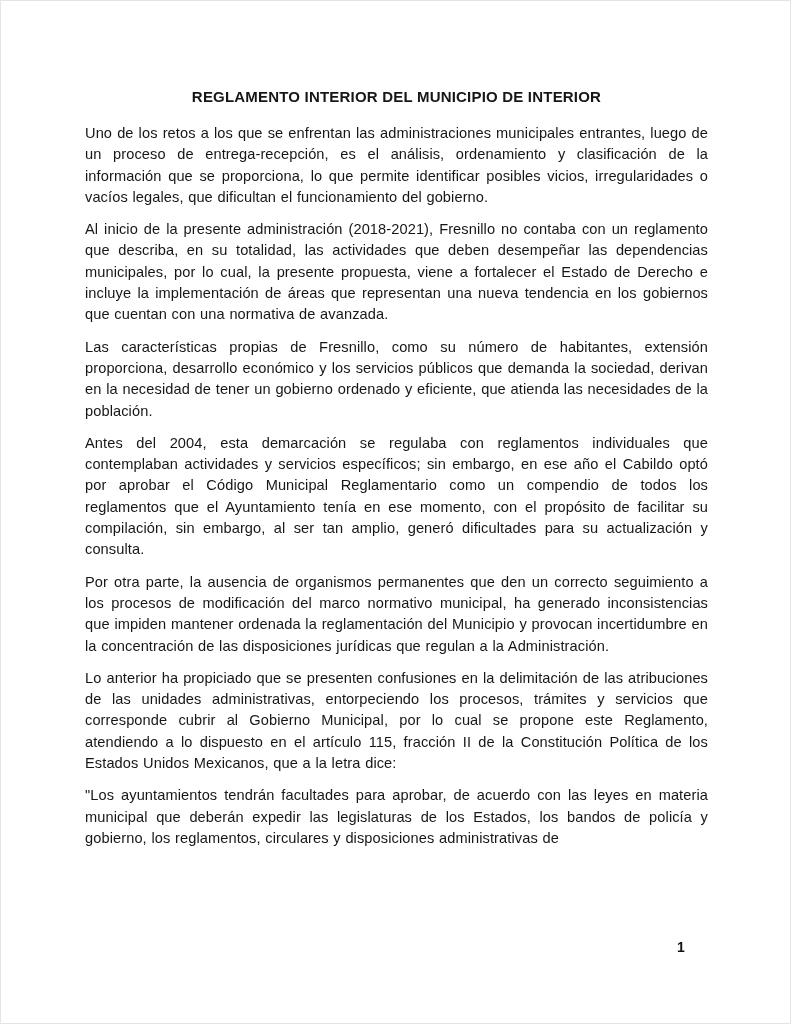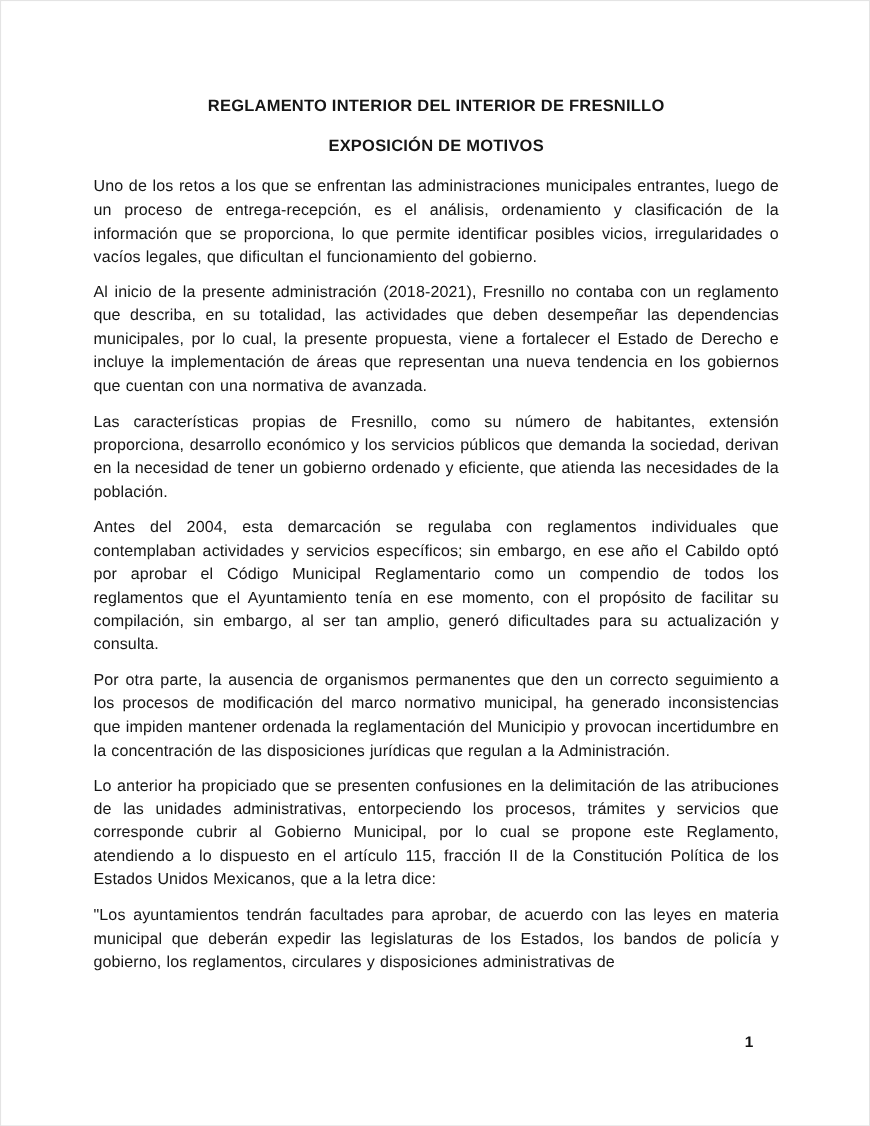--- a/index.html
+++ b/index.html
@@ -60,22 +60,21 @@
     font-size: 14px;
     font-weight: bold;
     color: #111111;
   }
 </style>
 </head>
 <body>
 
 <div class="sheet">
   <div class="content">
-    <h1 class="doc-title">REGLAMENTO INTERIOR DEL INTERIOR DE FRESNILLO</h1>
-    <h2 class="doc-subtitle">EXPOSICIÓN DE MOTIVOS</h2>
+    <h1 class="doc-title">REGLAMENTO INTERIOR DEL MUNICIPIO DE INTERIOR</h1>
     <p class="doc-paragraph">Uno de los retos a los que se enfrentan las administraciones municipales entrantes, luego de un proceso de entrega-recepción, es el análisis, ordenamiento y clasificación de la información que se proporciona, lo que permite identificar posibles vicios, irregularidades o vacíos legales, que dificultan el funcionamiento del gobierno.</p>
     <p class="doc-paragraph">Al inicio de la presente administración (2018-2021), Fresnillo no contaba con un reglamento que describa, en su totalidad, las actividades que deben desempeñar las dependencias municipales, por lo cual, la presente propuesta, viene a fortalecer el Estado de Derecho e incluye la implementación de áreas que representan una nueva tendencia en los gobiernos que cuentan con una normativa de avanzada.</p>
     <p class="doc-paragraph">Las características propias de Fresnillo, como su número de habitantes, extensión proporciona, desarrollo económico y los servicios públicos que demanda la sociedad, derivan en la necesidad de tener un gobierno ordenado y eficiente, que atienda  las necesidades de la población.</p>
     <p class="doc-paragraph">Antes del 2004, esta demarcación se regulaba con reglamentos individuales que contemplaban actividades y servicios específicos; sin embargo, en ese año el Cabildo optó por aprobar el Código Municipal Reglamentario como un compendio de todos los reglamentos que el Ayuntamiento tenía en ese momento, con el propósito de facilitar su compilación, sin embargo, al ser tan amplio, generó dificultades para su actualización y consulta.</p>
     <p class="doc-paragraph">Por otra parte, la ausencia de organismos permanentes que den un correcto seguimiento a los procesos de modificación del marco normativo municipal, ha generado inconsistencias que impiden mantener ordenada la reglamentación del Municipio y provocan incertidumbre en la concentración de las disposiciones jurídicas que regulan a la Administración.</p>
     <p class="doc-paragraph">Lo anterior ha propiciado que se presenten confusiones en la delimitación de las atribuciones de las unidades administrativas, entorpeciendo los procesos, trámites y servicios que corresponde cubrir al Gobierno Municipal, por lo cual se propone este Reglamento, atendiendo a lo dispuesto en el artículo 115, fracción II de la Constitución Política de los Estados Unidos Mexicanos, que a la letra dice:</p>
     <p class="doc-paragraph">"Los ayuntamientos tendrán facultades para aprobar, de acuerdo con las leyes en materia municipal que deberán expedir las legislaturas de los Estados, los bandos de policía y gobierno, los reglamentos, circulares y disposiciones administrativas de</p>
   </div>
   <div class="page-number">1</div>
 </div>

